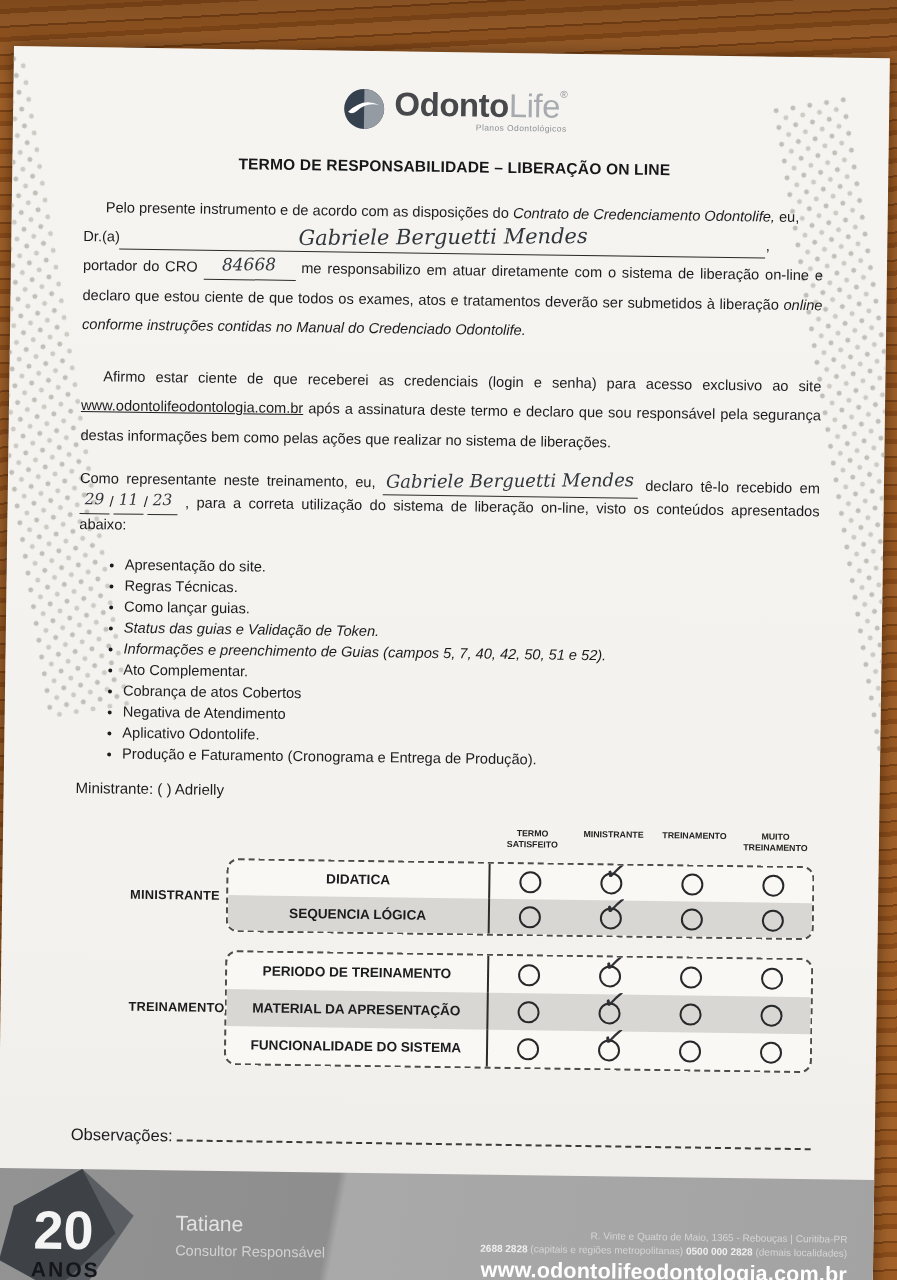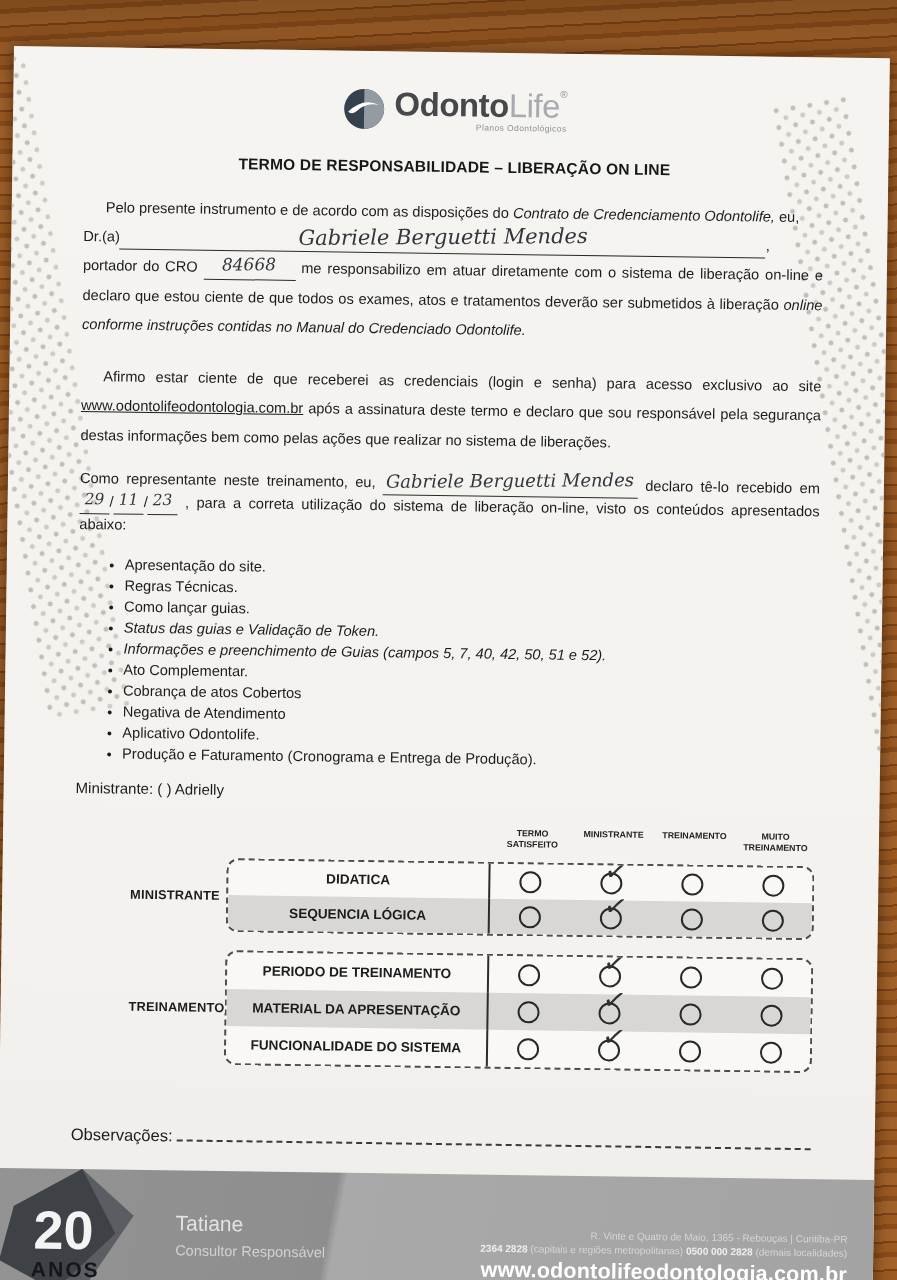--- a/index.html
+++ b/index.html
@@ -293,18 +293,18 @@
         <polygon points="16,46 84,8 118,72 58,130 2,100" fill="#3e4247"></polygon>
         <text x="36" y="88" font-family="Liberation Sans, sans-serif" font-size="54" font-weight="bold" fill="#f4f4f4">20</text>
         <text x="34" y="116" font-family="Liberation Sans, sans-serif" font-size="21" font-weight="bold" fill="#15161a" letter-spacing="2">ANOS</text>
       </svg>
       <div class="consultant">
         <div class="cname">Tatiane</div>
         <div class="crole">Consultor Responsável</div>
       </div>
       <div class="fright">
         <div class="faddr">R. Vinte e Quatro de Maio, 1365 - Rebouças | Curitiba-PR</div>
-        <div class="fphones"><b>2364 2828</b><span> (capitais e regiões metropolitanas) </span><b>0500 000 2828</b><span> (demais localidades)</span></div>
+        <div class="fphones"><b>2688 2828</b><span> (capitais e regiões metropolitanas) </span><b>0500 000 2828</b><span> (demais localidades)</span></div>
         <div class="fsite">www.odontolifeodontologia.com.br</div>
       </div>
     </div>
   </div>
 </div>
 
 </body></html>

